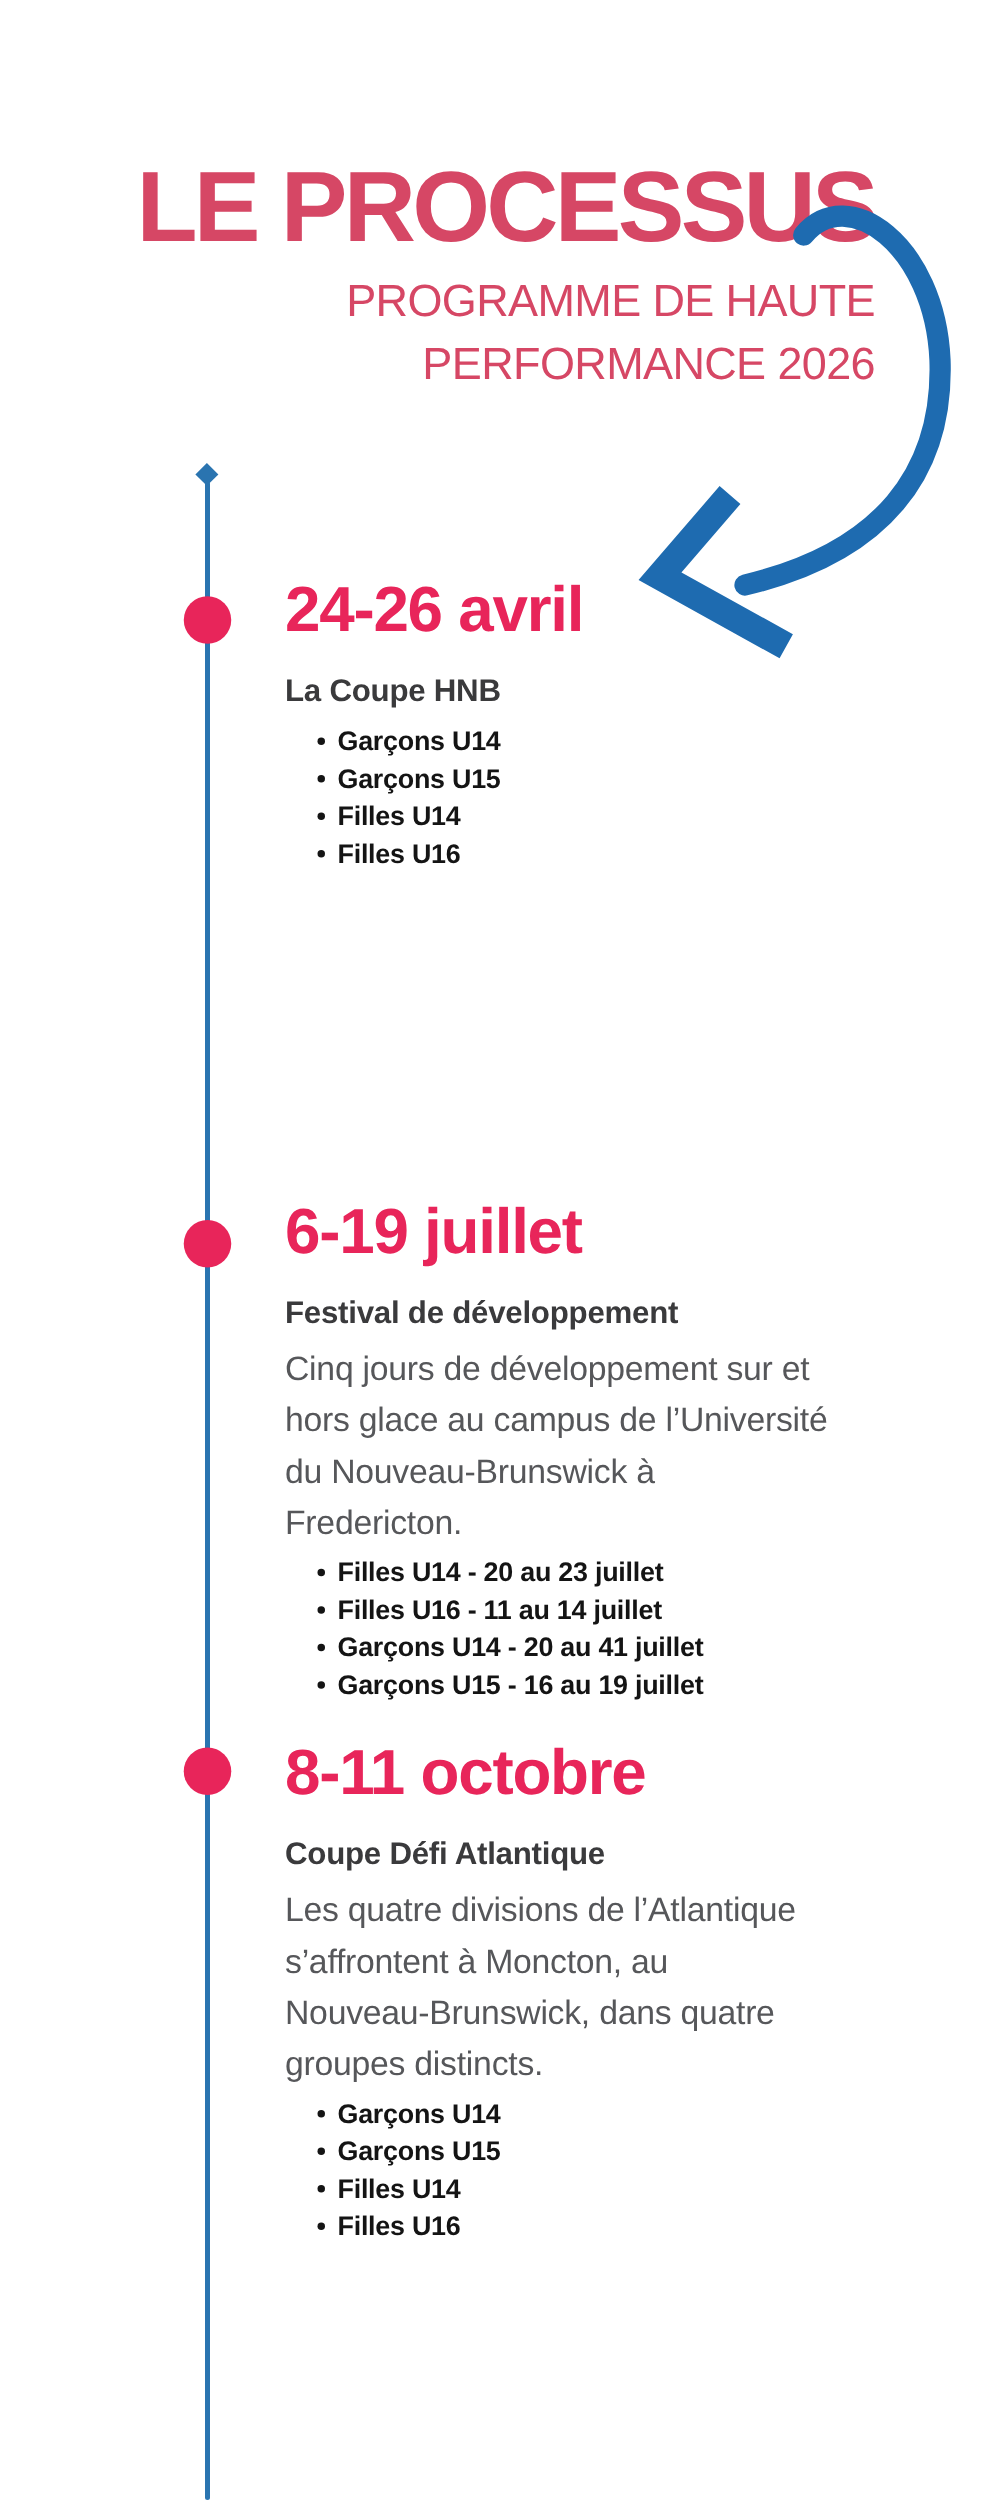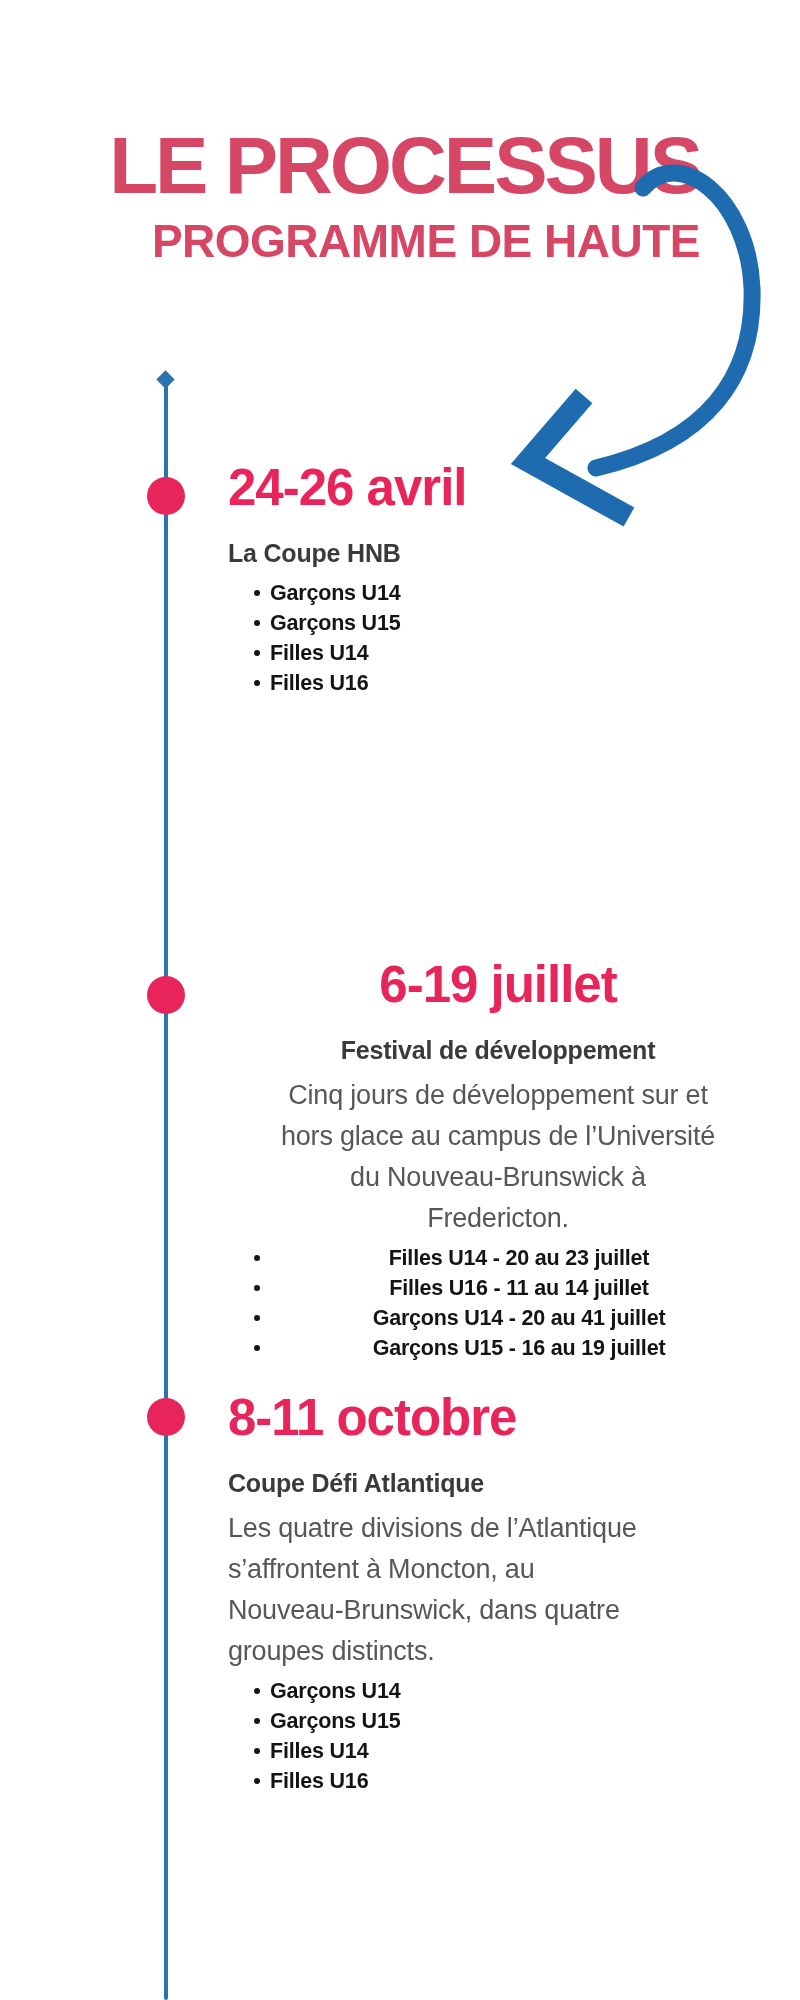--- a/index.html
+++ b/index.html
@@ -7,35 +7,35 @@
     position:relative;width:800px;height:2000px;background:#ffffff;overflow:hidden;
     font-family:"Liberation Sans", sans-serif;
   }
   
   .hero{position:absolute;top:124px;left:0;width:700px;text-align:right;}
   .hero h1{
     margin:0 0 8px;font-size:80px;line-height:84px;font-weight:700;
     letter-spacing:-3px;color:var(--title_pink,#D64765);
   }
   .hero .subtitle{
-    font-size:46px;line-height:50px;font-weight:700;letter-spacing:-.5px;
+    font-size:36px;line-height:50px;font-weight:400;letter-spacing:-.5px;
     color:var(--title_pink,#D64765);
   }
   
   .arrow{position:absolute;left:0;top:0;width:800px;height:560px;}
   .arrow .curve{fill:none;stroke:var(--blue,#1E6BB0);stroke-width:17;stroke-linecap:round;}
   .arrow .head{fill:none;stroke:var(--blue,#1E6BB0);stroke-width:22;stroke-linejoin:miter;stroke-linecap:butt;}
   
   .tl-line{position:absolute;left:164px;top:385px;width:4px;height:1615px;border-radius:2px;background:var(--line_blue,#2A74B0);}
   .tl-diamond{position:absolute;left:159px;top:373px;width:13px;height:13px;background:var(--line_blue,#2A74B0);transform:rotate(45deg);}
   .tl-dot{position:absolute;left:147px;width:38px;height:38px;border-radius:50%;background:var(--pink,#E8255A);}
   .dot1{top:477px;} .dot2{top:976px;} .dot3{top:1398px;}
   
   .entry{position:absolute;left:228px;width:540px;}
-  .e1{top:464px;} .e2{top:961px;text-align:center;} .e3{top:1394px;}
+  .e1{top:464px;} .e2{top:961px;} .e3{top:1394px;}
   .entry .date{
     margin:0 0 24px;font-size:51px;line-height:48px;font-weight:700;
     letter-spacing:-1px;color:var(--pink,#E8255A);
   }
   .entry .etitle{
     margin:0 0 8px;font-size:25px;line-height:34px;font-weight:700;
     letter-spacing:-.2px;color:var(--heading_dark,#3A3A3C);
   }
   .entry .body{
     margin:0 0 4px;font-size:27px;line-height:41px;letter-spacing:-.2px;
@@ -53,20 +53,21 @@
 </style>
 </head>
 <body>
 
 <div class="canvas">
 
   <header class="hero">
     <h1>LE PROCESSUS</h1>
     <div class="subtitle">
       <div>PROGRAMME DE HAUTE</div>
+      <div>PERFORMANCE 2026</div>
     </div>
   </header>
 
   <svg class="arrow" viewBox="0 0 800 560" aria-hidden="true">
     <path class="curve" d="M 643 188 C 678 146 748 196 752 288 C 755 378 706 442 596 468"></path>
     <path class="head" d="M 584 396 L 528 461 L 629 517"></path>
   </svg>
 
   <div class="tl-diamond"></div>
   <div class="tl-line"></div>

